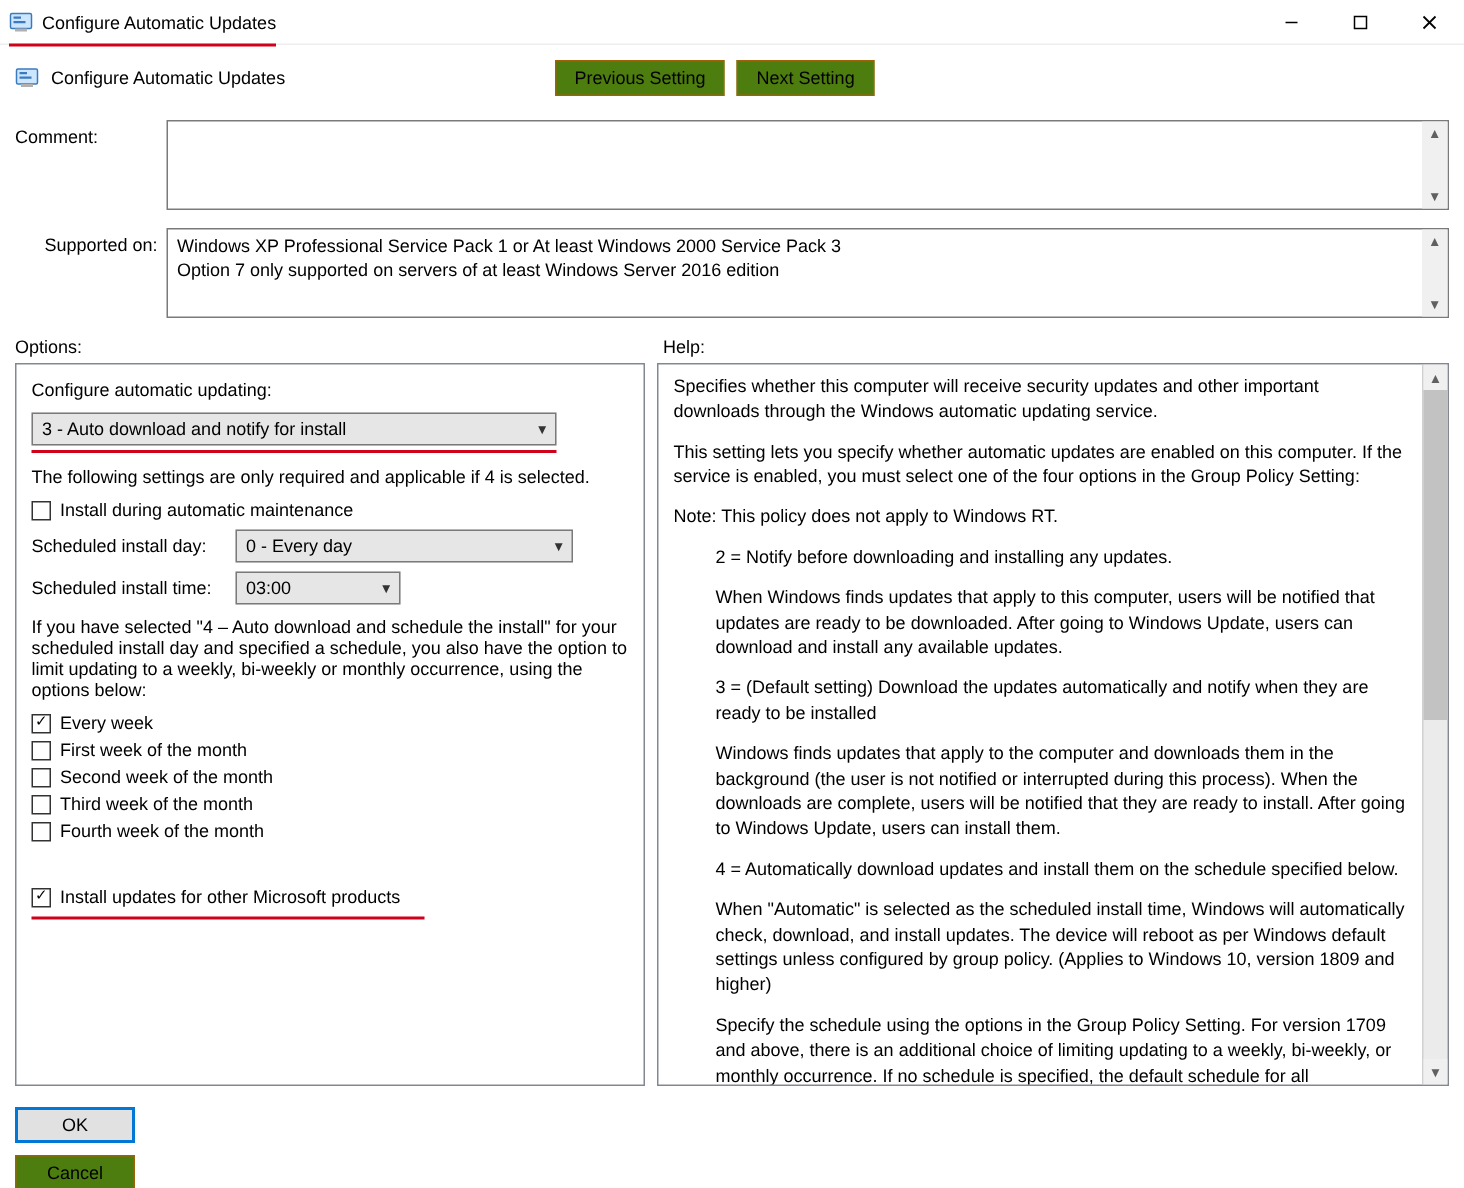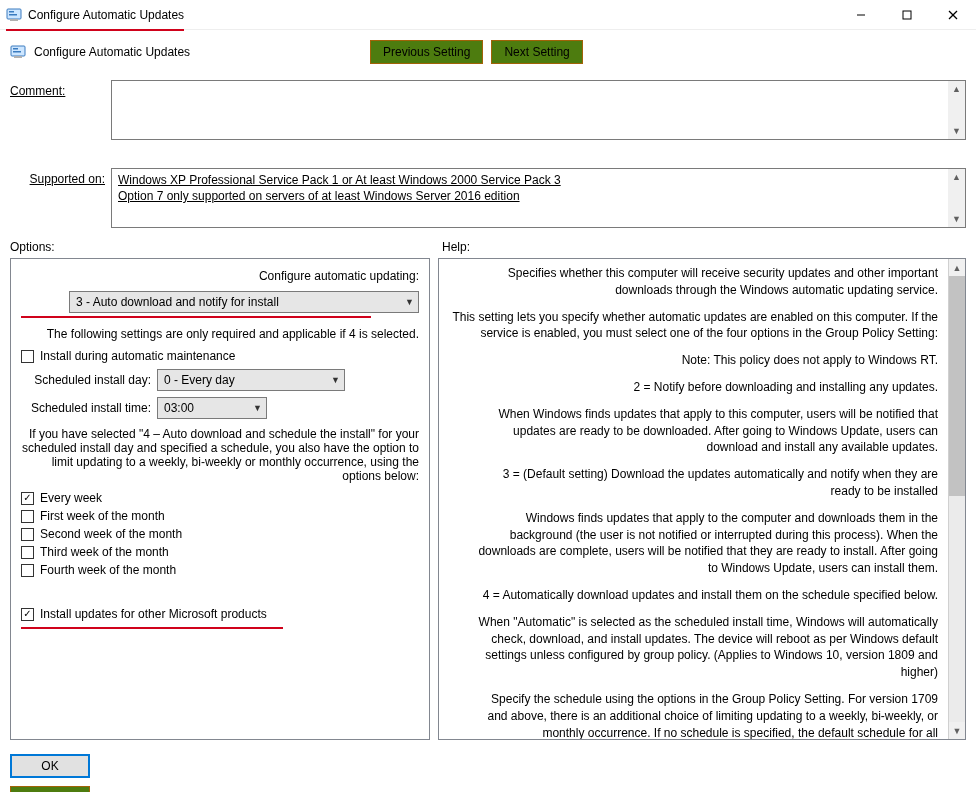--- a/index.html
+++ b/index.html
@@ -47,40 +47,40 @@
   .staterow {
     display: flex; padding: 6px 10px 6px 10px; gap: 10px;
   }
   .states { width: 118px; display:flex; flex-direction:column; gap:8px; padding-top:4px; }
   .radio-row { display:flex; align-items:center; gap:6px; font-size:12px; }
   .radio-outer {
     width:13px; height:13px; border:1px solid #333; border-radius:50%;
     display:flex; align-items:center; justify-content:center; background:#fff;
   }
   .radio-outer.sel::after { content:""; width:7px; height:7px; border-radius:50%; background:#000; }
-  .rhs { flex:1; display:flex; flex-direction:column; gap:28px;text-decoration:underline; }
+  .rhs { flex:1; display:flex; flex-direction:column; gap:12px; }
   .lblcol { width:95px; text-align:left; padding-top:4px; }
   .fieldrow { display:flex; gap:6px; }
   .fieldrow.supported .lblcol { text-align:right; }
   .tb {
     flex:1; border:1px solid #7a7a7a; background:#fff; position:relative;
     padding: 3px 18px 3px 6px; font-size:12px; line-height:1.35;
   }
   .tb .sb {
     position:absolute; right:0; top:0; bottom:0; width:17px; background:#f0f0f0;
     display:flex; flex-direction:column; justify-content:space-between; align-items:center;
   }
   .tb .sb span { font-size:9px; color:#606060; padding:2px 0;}
   .tb.comment { height:60px; }
   .tb.supported { height:60px; background:#fff; }
   
   .colheads { display:flex; padding: 6px 10px 4px 10px; }
   .colheads .opt { width: 432px; }
   
-  .panes { display:flex; gap:8px; padding: 0 10px 8px 10px; height: 490px; text-align: right; }
+  .panes { display:flex; gap:8px; padding: 0 10px 8px 10px; height: 490px; }
   .pane {
     border:1px solid #828790; background:#fff; overflow:hidden; position:relative;
   }
   .pane.options { width: 420px; padding:10px 10px 10px 10px; }
   .pane.help { flex:1; padding:0; display:flex; }
   .help-inner { flex:1; padding:6px 10px 6px 10px; font-size:12px; line-height:1.4; overflow:hidden;}
   .help-sb {
     width:17px; background:#cdcdcd66; border-left:1px solid #d0d0d0;
     display:flex; flex-direction:column;
   }
@@ -211,21 +211,21 @@
       </div>
       <p style="margin-top:14px;">The following settings are only required and applicable if 4 is selected.</p>
 
       <div class="check-row">
         <span class="cbox"></span>
         <span>Install during automatic maintenance</span>
       </div>
 
       <div class="sched-row">
         <span class="sl">Scheduled install day:</span>
-        <div class="dd" style="width:188px;">
+        <div class="dd" style="width:225px;">
           <span>0 - Every day</span>
           <span class="chev">▼</span>
         </div>
       </div>
       <div class="sched-row">
         <span class="sl">Scheduled install time:</span>
         <div class="dd" style="width:110px;">
           <span>03:00</span>
           <span class="chev">▼</span>
         </div>

